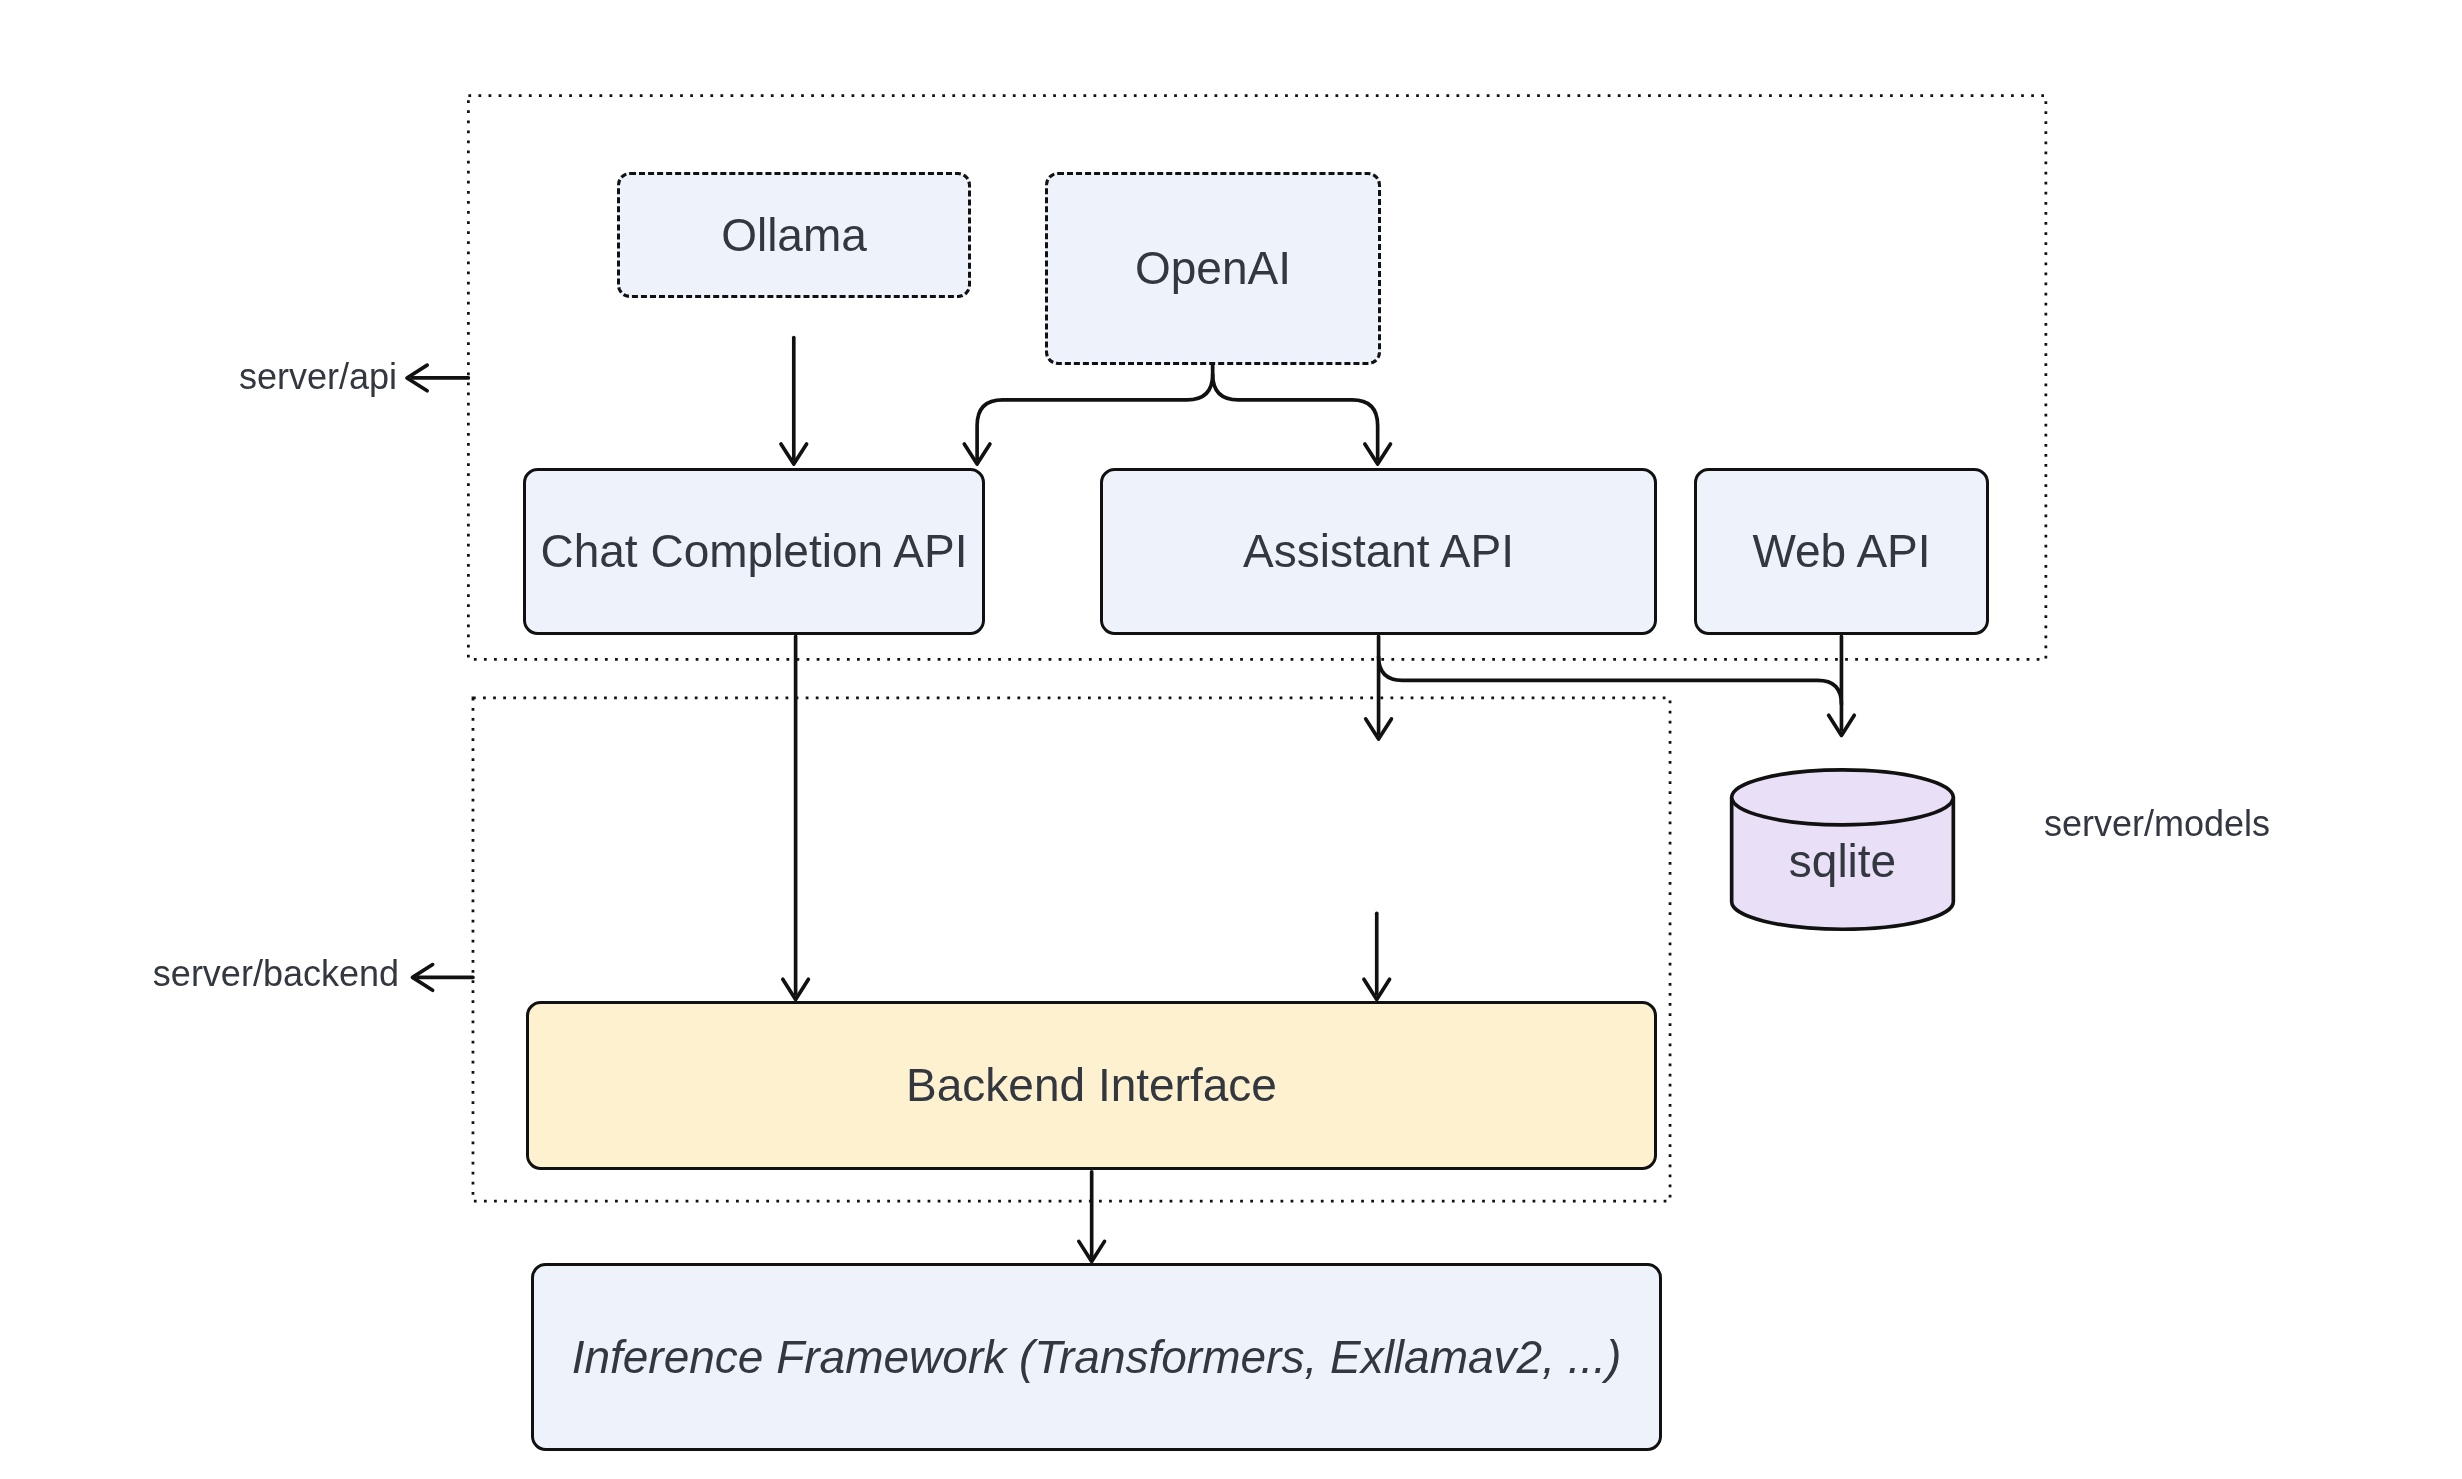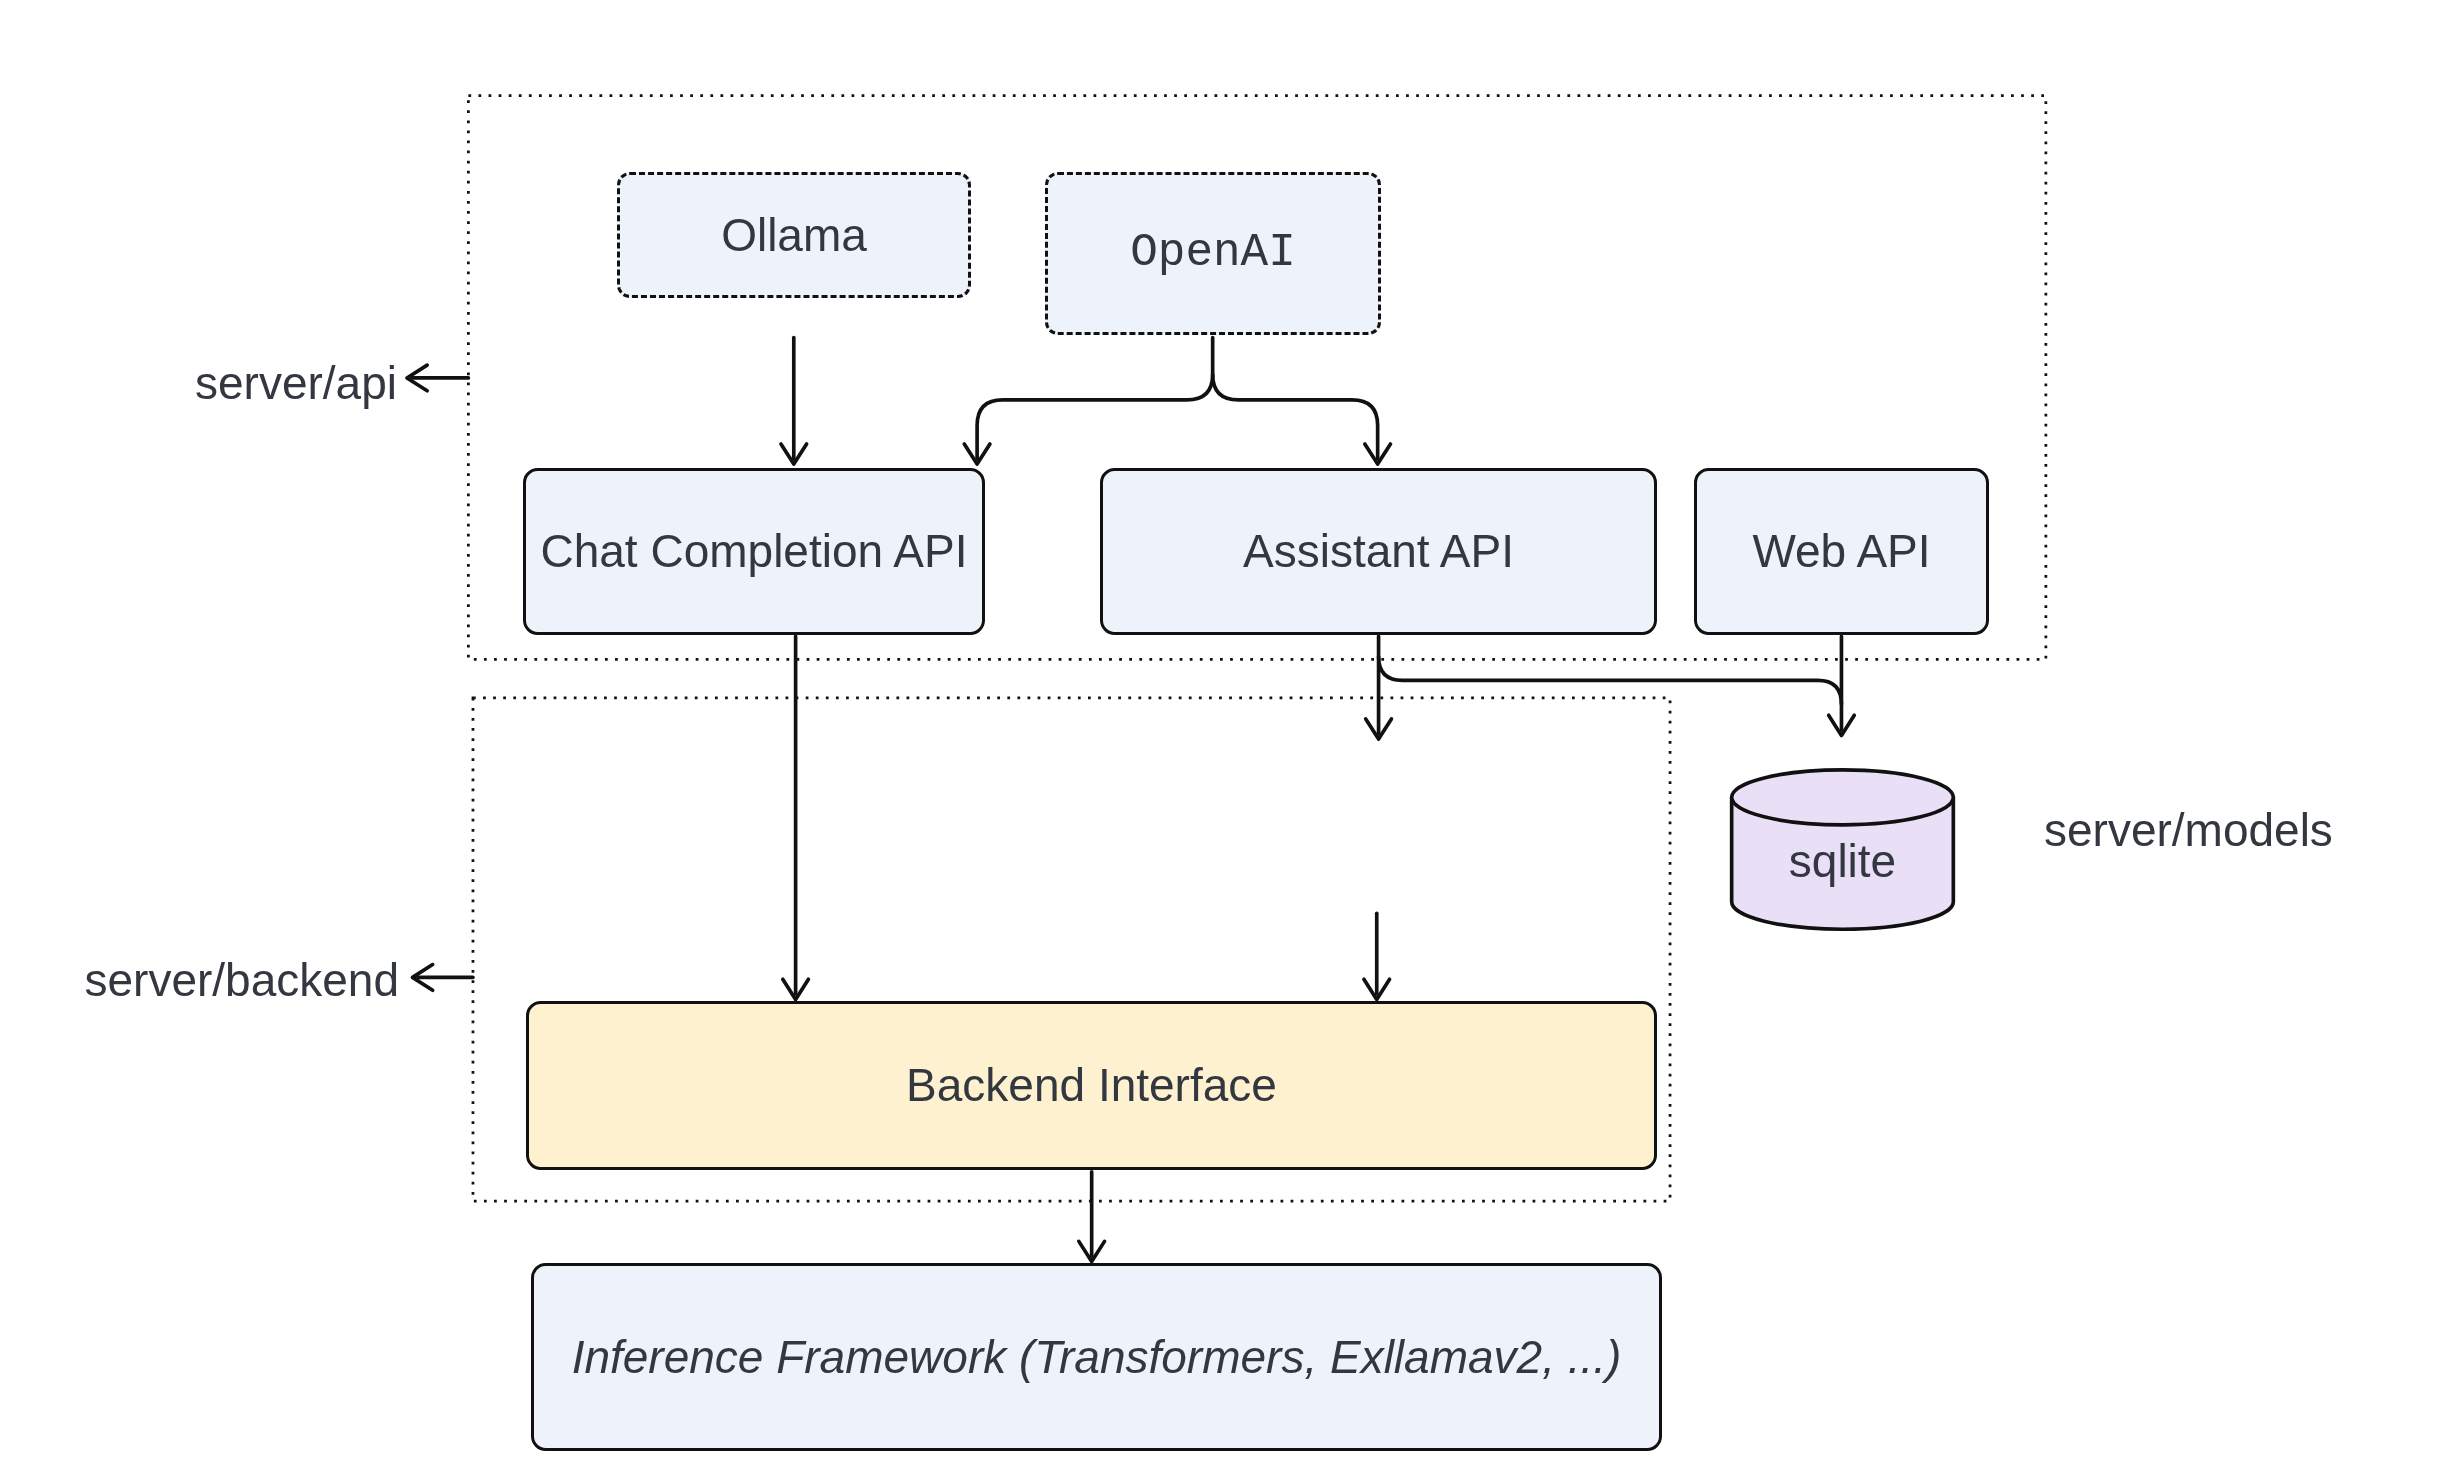--- a/index.html
+++ b/index.html
@@ -36,40 +36,40 @@
     font-size:46px;
     line-height:61px;
     color:var(--text);
     text-align:center;
   }
   .node.dashed{border:3.7px dashed var(--stroke);border-radius:13px;}
   .node.green{background:var(--node-green);}
   .node.yellow{background:var(--node-yellow);}
 
   #node-ollama            {left:617px; top:172px; width:354px; height:126px;}
-  #node-openai            {left:1045px;top:172px; width:336px; height:163px;font-family:Liberation Mono, monospace;}
+  #node-openai            {left:1045px;top:172px; width:336px; height:193px;}
   #node-chat-completion   {left:523px; top:468px; width:462px; height:167px;}
   #node-assistant-api     {left:1100px;top:468px; width:557px; height:167px;}
   #node-web-api           {left:1694px;top:468px; width:295px; height:167px;}
   #node-context-manager   {left:1096px;top:743px; width:561px; height:169px;}
   #node-backend-interface {left:526px; top:1001px;width:1131px;height:169px;}
   #node-inference         {left:531px; top:1263px;width:1131px;height:188px;font-style:italic;}
 
   #node-sqlite{
     position:absolute;left:1728px;top:766px;width:229px;height:169px;
   }
   #node-sqlite svg{position:absolute;left:0;top:0;}
   #node-sqlite .cyl-label{
     position:absolute;left:0;top:68px;width:229px;
     text-align:center;font-size:46px;color:var(--text);
   }
 
   .outside-label{
     position:absolute;
-    font-size:46px;
+    font-size:36px;
     color:var(--text);
     white-space:nowrap;
   }
   #label-server-api    {left:138px; top:356px;  width:259px; text-align:right;}
   #label-server-backend{left:73px;  top:953px; width:326px; text-align:right;}
   #label-server-models {left:2044px;top:803px;  text-align:left;}
 </style>
 </head>
 <body>
 

